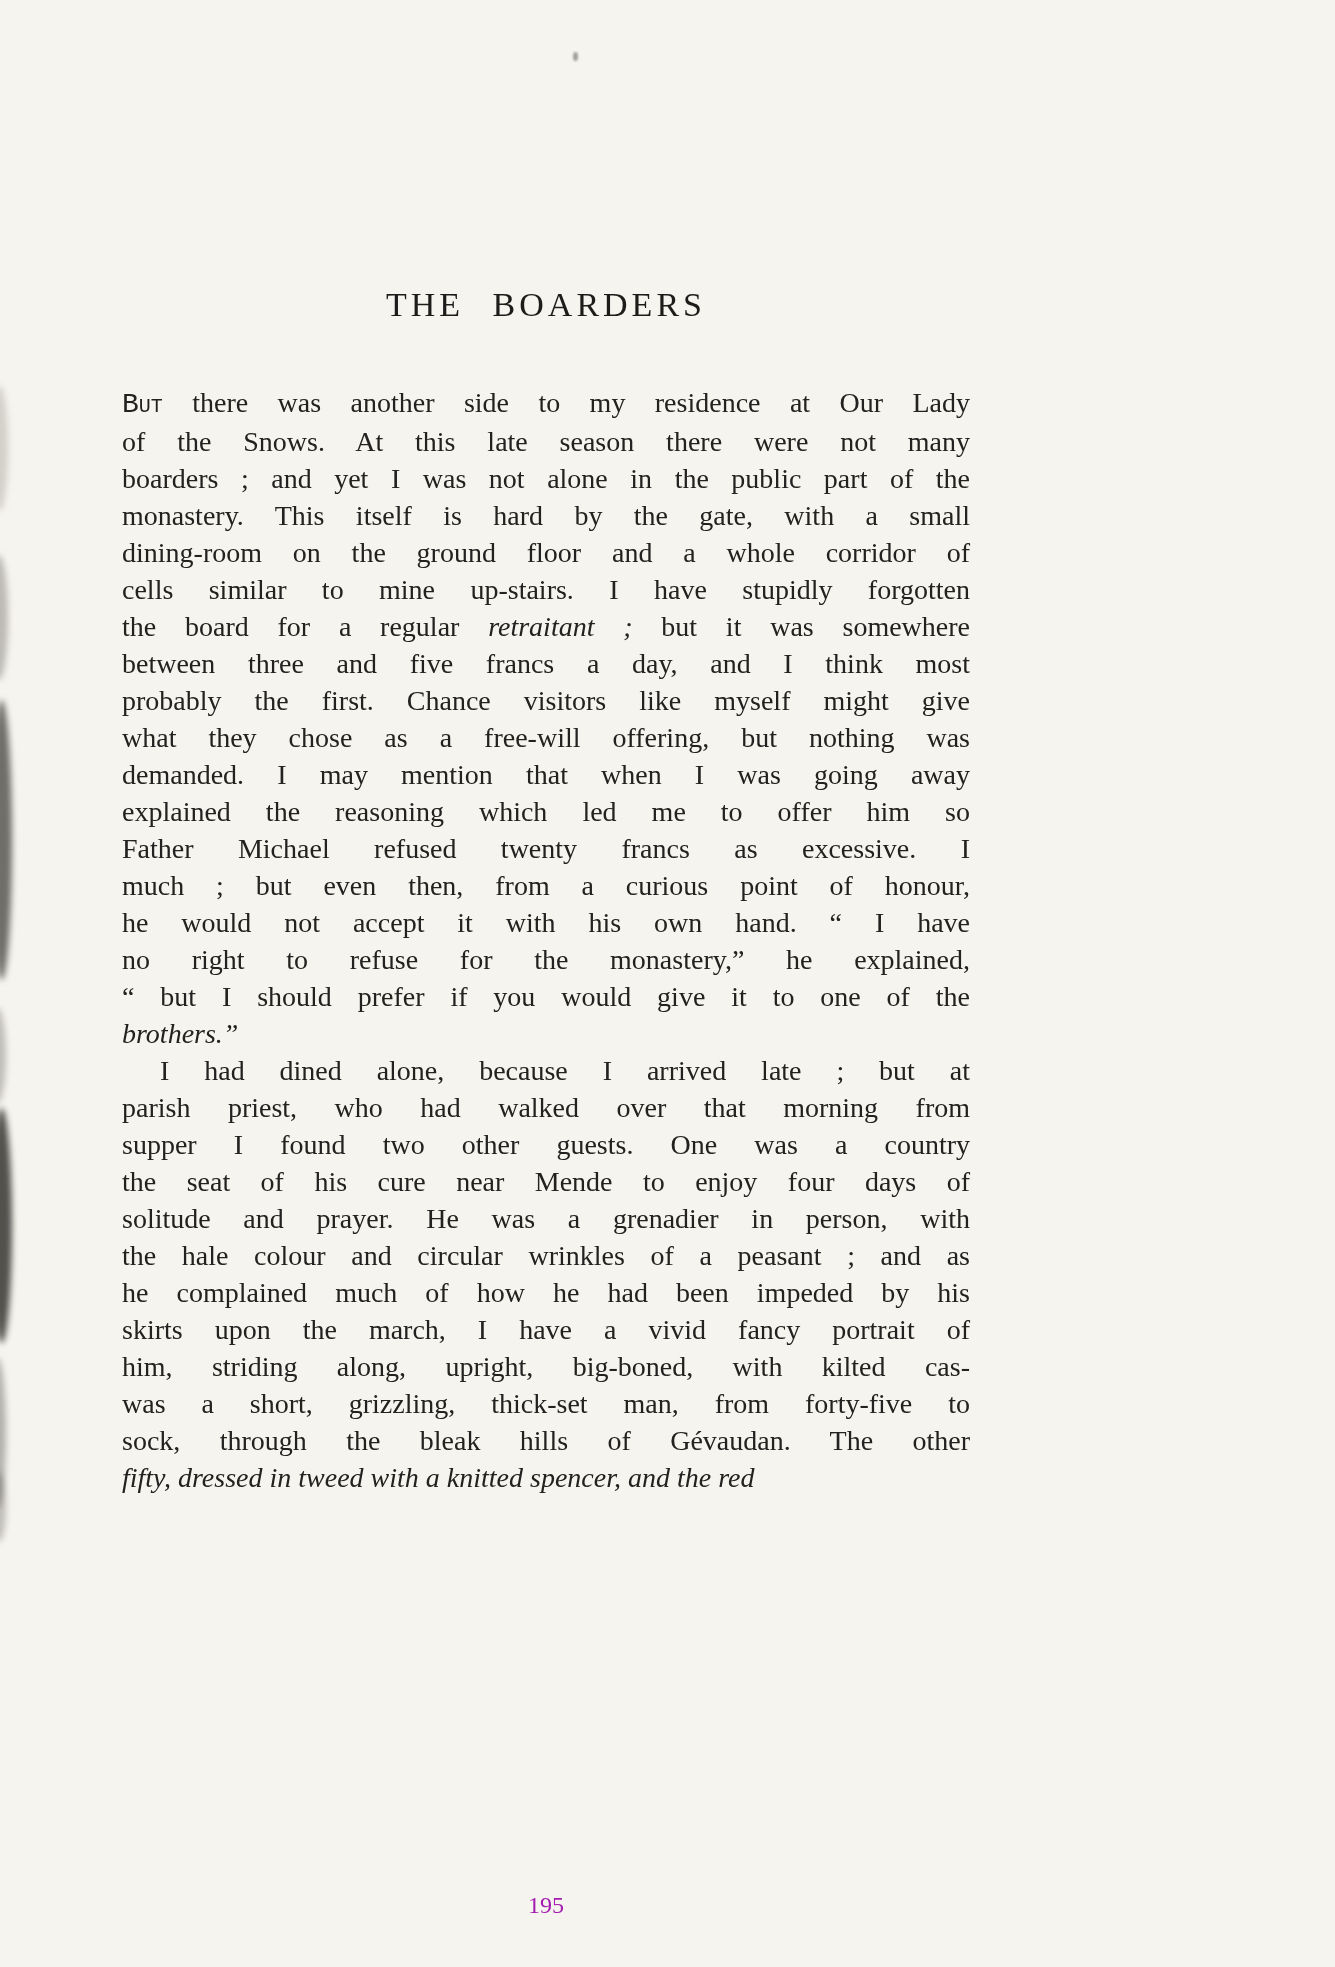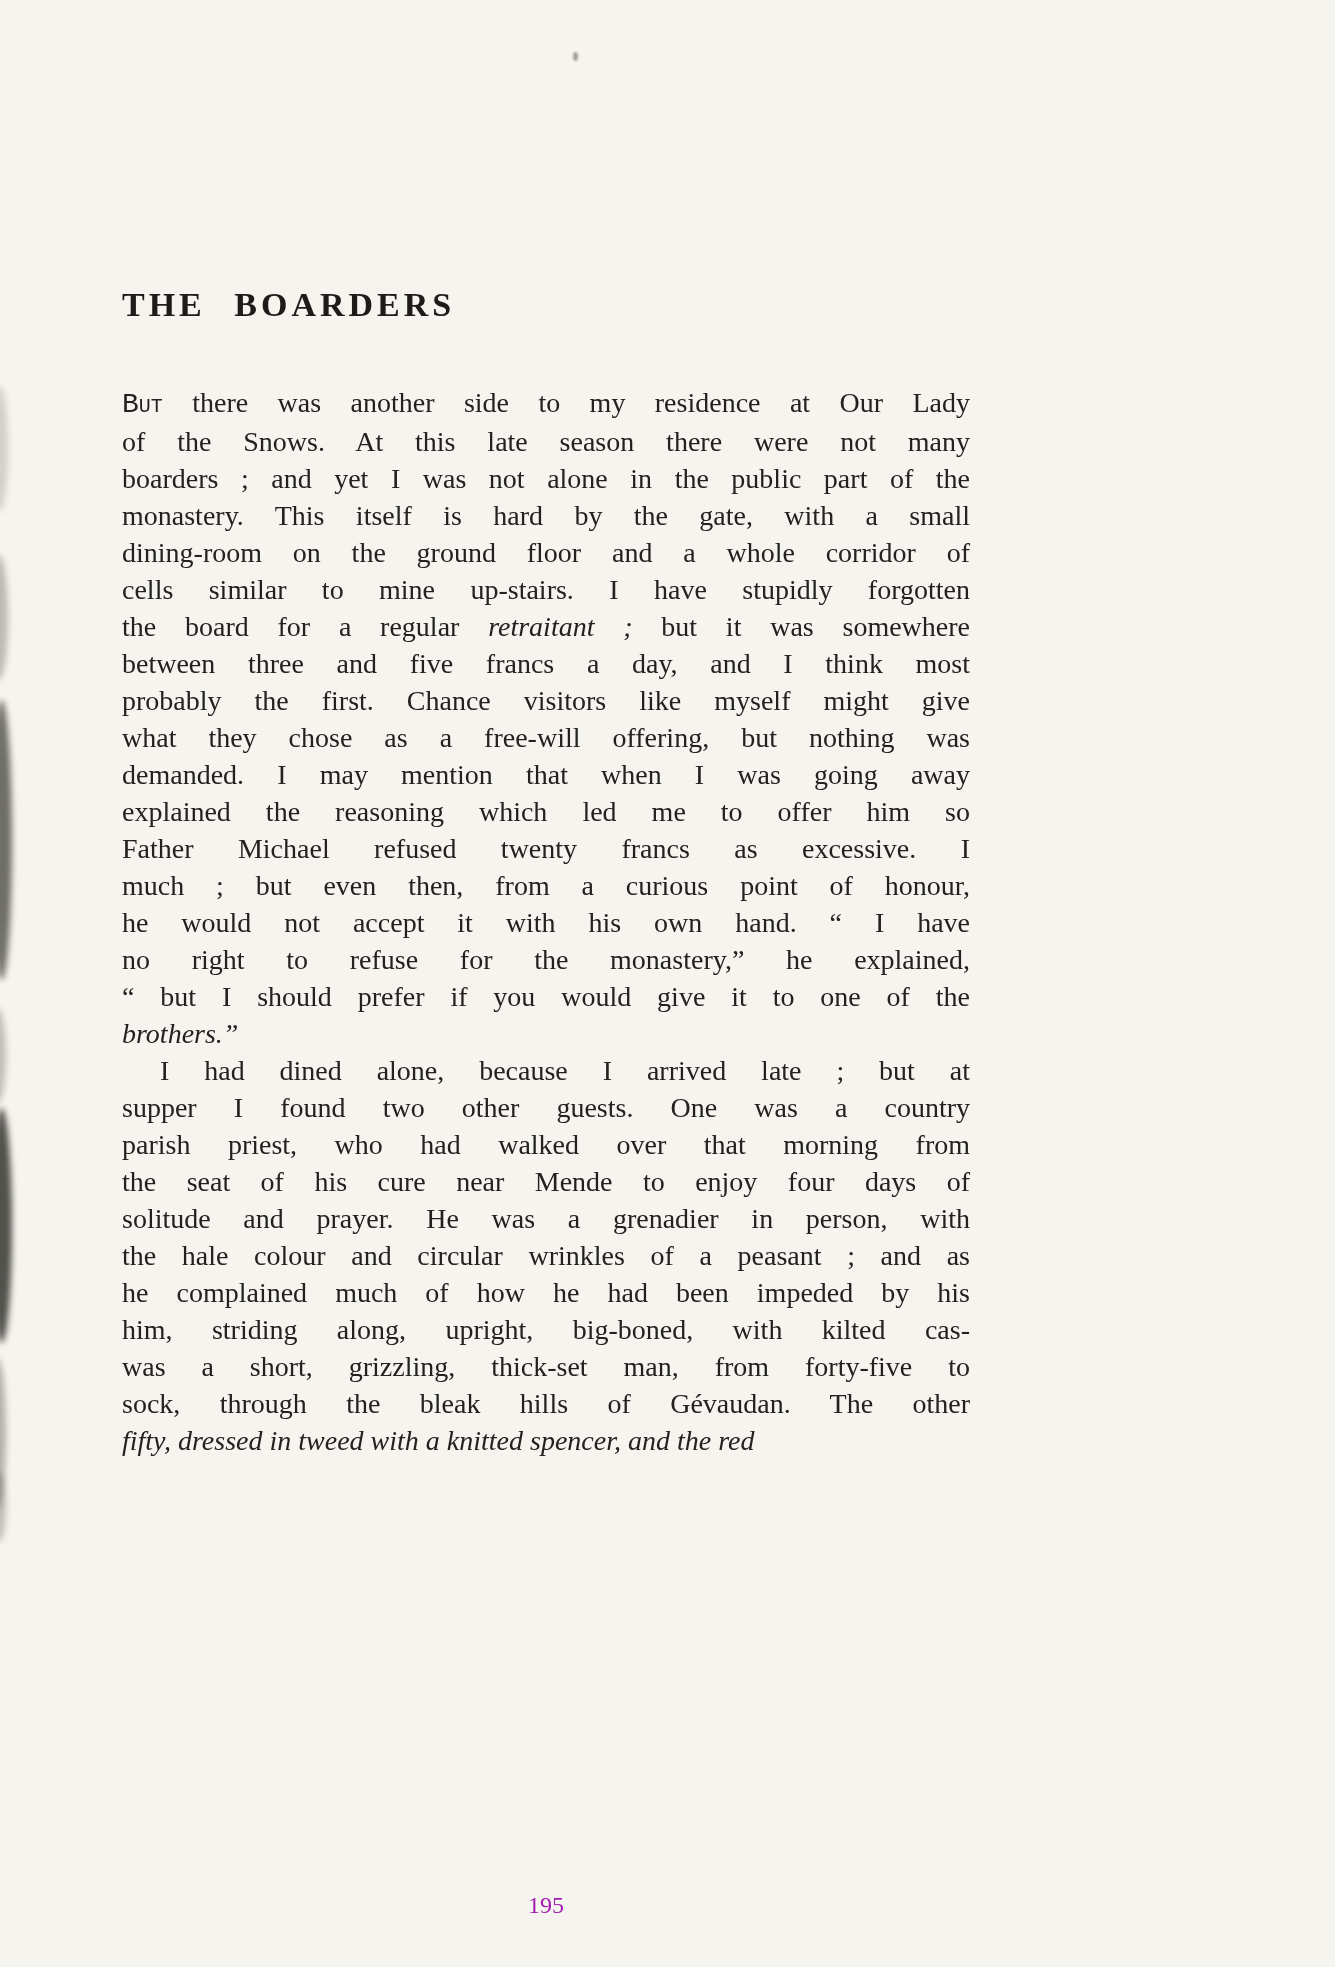--- a/index.html
+++ b/index.html
@@ -16,23 +16,23 @@
     height: 1967px;
     background: var(--paper, #f6f4ee);
     color: var(--ink, #232220);
     overflow: hidden;
   }
   .page-title {
     position: absolute;
     top: 286px;
     left: 122px;
     width: 848px;
-    text-align: left;
+    text-align: center;
     font-size: 34px;
-    font-weight: bold;
+    font-weight: normal;
     letter-spacing: 4px;
     word-spacing: 16px;
     color: #1d1c1a;
     white-space: nowrap;
   }
   .text-body {
     position: absolute;
     top: 384px;
     left: 122px;
     width: 848px;
@@ -111,26 +111,27 @@
         <div class="line"><span>explained the reasoning which led me to offer him so</span></div>
         <div class="line"><span>Father Michael refused twenty francs as excessive. I</span></div>
         <div class="line"><span>much ; but even then, from a curious point of honour,</span></div>
         <div class="line"><span>he would not accept it with his own hand. “ I have</span></div>
         <div class="line"><span>no right to refuse for the monastery,” he explained,</span></div>
         <div class="line"><span>“ but I should prefer if you would give it to one of the</span></div>
         <div class="line last"><span>brothers.”</span></div>
       </div>
       <div class="paragraph">
         <div class="line indent"><span>I had dined alone, because I arrived late ; but at</span></div>
+        <div class="line"><span>parish priest, who had walked over that morning from</span></div>
         <div class="line"><span>supper I found two other guests. One was a country</span></div>
-        <div class="line"><span>parish priest, who had walked over that morning from</span></div>
         <div class="line"><span>the seat of his cure near Mende to enjoy four days of</span></div>
         <div class="line"><span>solitude and prayer. He was a grenadier in person, with</span></div>
         <div class="line"><span>the hale colour and circular wrinkles of a peasant ; and as</span></div>
         <div class="line"><span>he complained much of how he had been impeded by his</span></div>
+        <div class="line"><span>skirts upon the march, I have a vivid fancy portrait of</span></div>
         <div class="line"><span>him, striding along, upright, big-boned, with kilted cas-</span></div>
         <div class="line"><span>was a short, grizzling, thick-set man, from forty-five to</span></div>
         <div class="line"><span>sock, through the bleak hills of Gévaudan. The other</span></div>
         <div class="line last"><span>fifty, dressed in tweed with a knitted spencer, and the red</span></div>
       </div>
     </div>
 
   <div class="page-number">195</div>
 
 </div>

